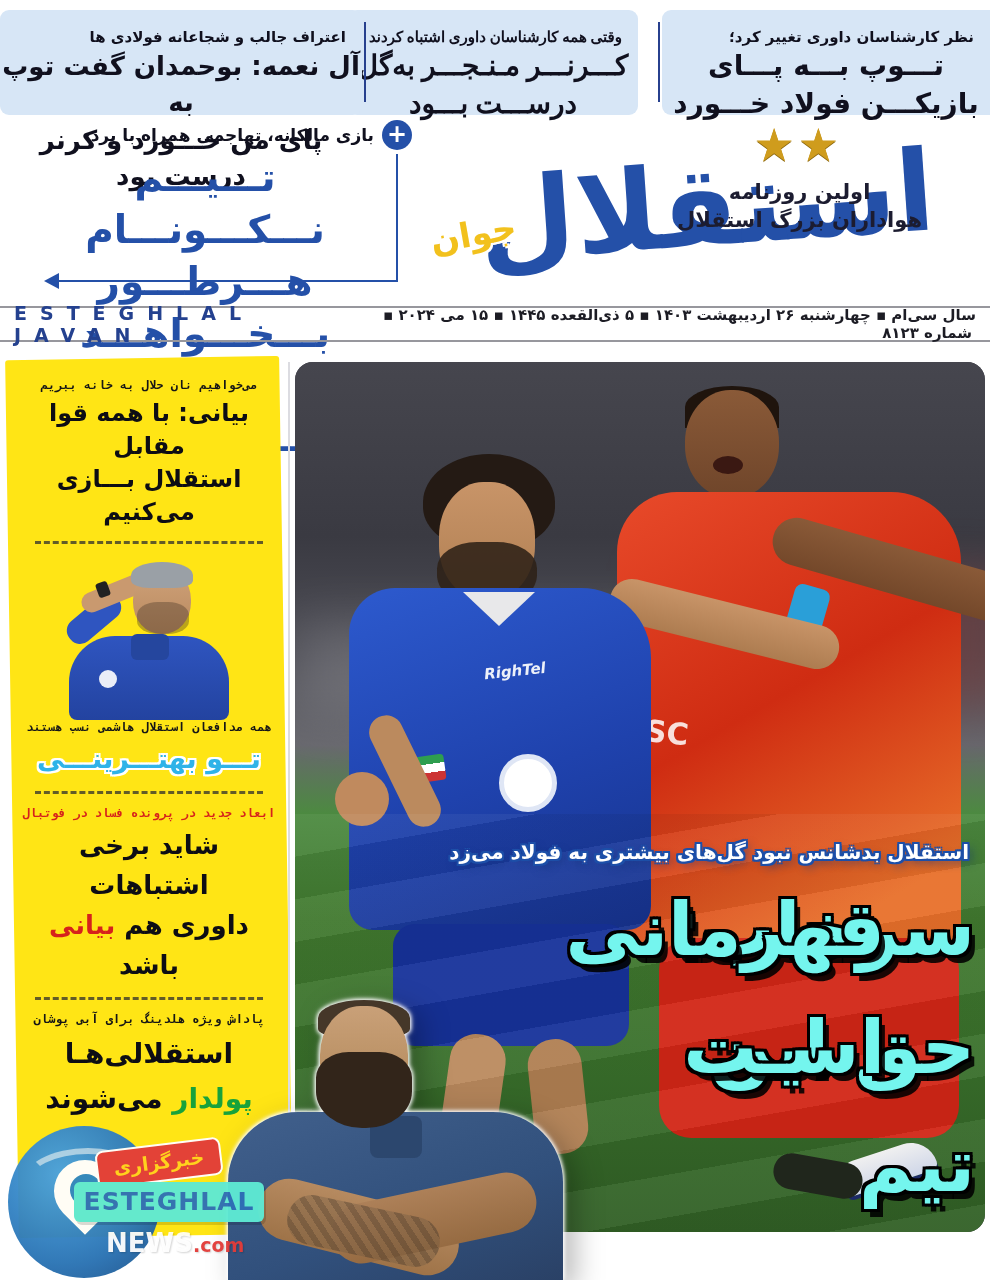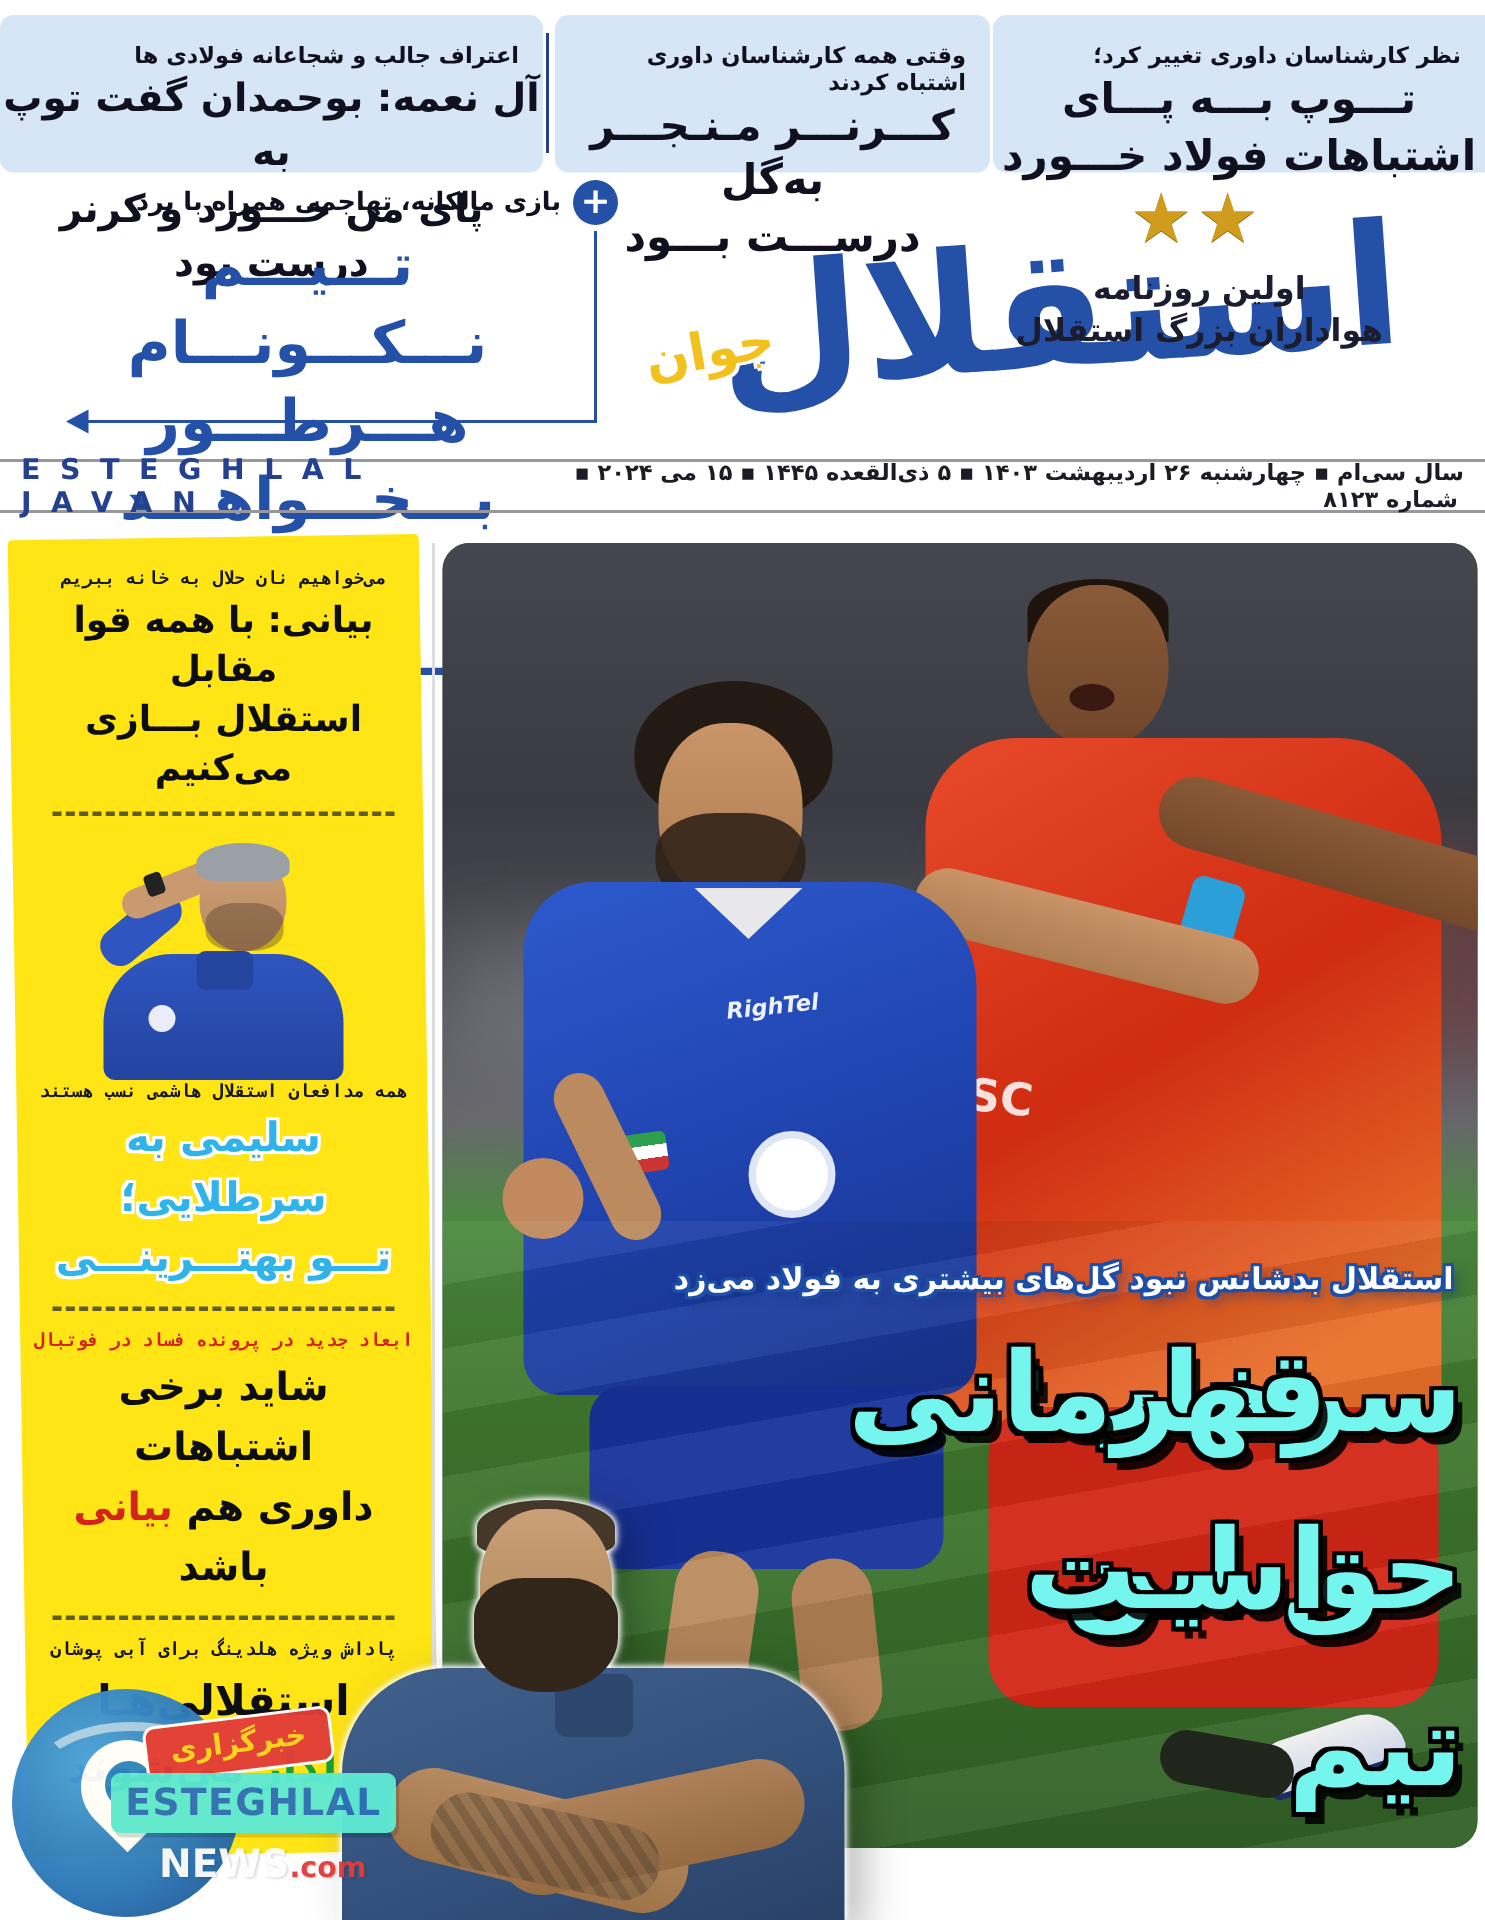--- a/index.html
+++ b/index.html
@@ -2,21 +2,21 @@
 <html lang="fa"><head>
 <meta charset="utf-8">
 <style>
   html,body{margin:0;padding:0;background:#e9e9ec;}
   .page{position:relative;width:990px;height:1280px;margin:0 auto;background:#fff;overflow:hidden;
         font-family:"DejaVu Sans",sans-serif;}
   
   .tbox{position:absolute;top:10px;height:105px;background:#d7e6f6;border-radius:9px;direction:rtl;
         color:#10101e;box-sizing:border-box;padding-top:16px;}
   .tb-r{right:0;width:328px;border-top-right-radius:0;border-bottom-right-radius:0;}
-  .tb-m{right:330px;width:290px;}
+  .tb-m{right:352px;width:290px;font-family:Liberation Serif, serif;}
   .tb-l{right:628px;width:362px;}
   .tbox .k{font-size:15px;font-weight:bold;text-align:right;padding:2px 16px 0;}
   .tbox .h{font-size:28px;font-weight:bold;line-height:36px;text-align:center;margin-top:2px;}
   .tb-l .h{font-size:26px;}
   .tsep{position:absolute;top:22px;height:80px;width:2px;background:#27408e;}
   .ts1{right:330px;} .ts2{right:624px;}
   
   .promo{position:absolute;left:18px;top:120px;width:400px;height:184px;direction:rtl;}
   .promo-plus{position:absolute;top:0;right:6px;width:30px;height:30px;border-radius:50%;background:#2450a8;
               color:#fff;font-size:24px;line-height:29px;text-align:center;font-weight:bold;}
@@ -165,21 +165,21 @@
   .wm-news .dotcom{color:#e23c39;font-size:19px;}
 </style>
 </head>
 <body>
 
 <div class="page">
 
   <div class="tbox tb-r">
     <div class="k">نظر کارشناسان داوری تغییر کرد؛</div>
     <div class="h">تـــوپ بـــه پـــای</div>
-    <div class="h">اشتباهات فولاد خـــورد</div>
+    <div class="h">بازیکـــن فولاد خـــورد</div>
   </div>
   <div class="tsep ts1"></div>
   <div class="tbox tb-m">
     <div class="k">وقتی همه کارشناسان داوری اشتباه کردند</div>
     <div class="h">کـــرنـــر مـنـجـــر به‌گل</div>
     <div class="h">درســـت بـــود</div>
   </div>
   <div class="tsep ts2"></div>
   <div class="tbox tb-l">
     <div class="k">اعتراف جالب و شجاعانه فولادی ها</div>
@@ -236,21 +236,20 @@
         <div class="slv"></div>
         <div class="arm"></div>
         <div class="wtch"></div>
         <div class="hd"></div>
         <div class="hr"></div>
         <div class="bd"></div>
       </div>
 
       <div>
         <div class="sb-k">همه مدافعان استقلال هاشمی نسب هستند</div>
-        <div class="s2-h">سلیمی به سرطلایی؛</div>
         <div class="s2-h">تـــو بهتـــرینـــی</div>
       </div>
       <div class="dash"></div>
 
       <div>
         <div class="sb-k red">ابعاد جدید در پرونده فساد در فوتبال</div>
         <div class="s3-h">شاید برخی اشتباهات</div>
         <div class="s3-h">
           <span>داوری هم </span><span class="accent-red">بیانی</span><span> باشد</span>
         </div>

